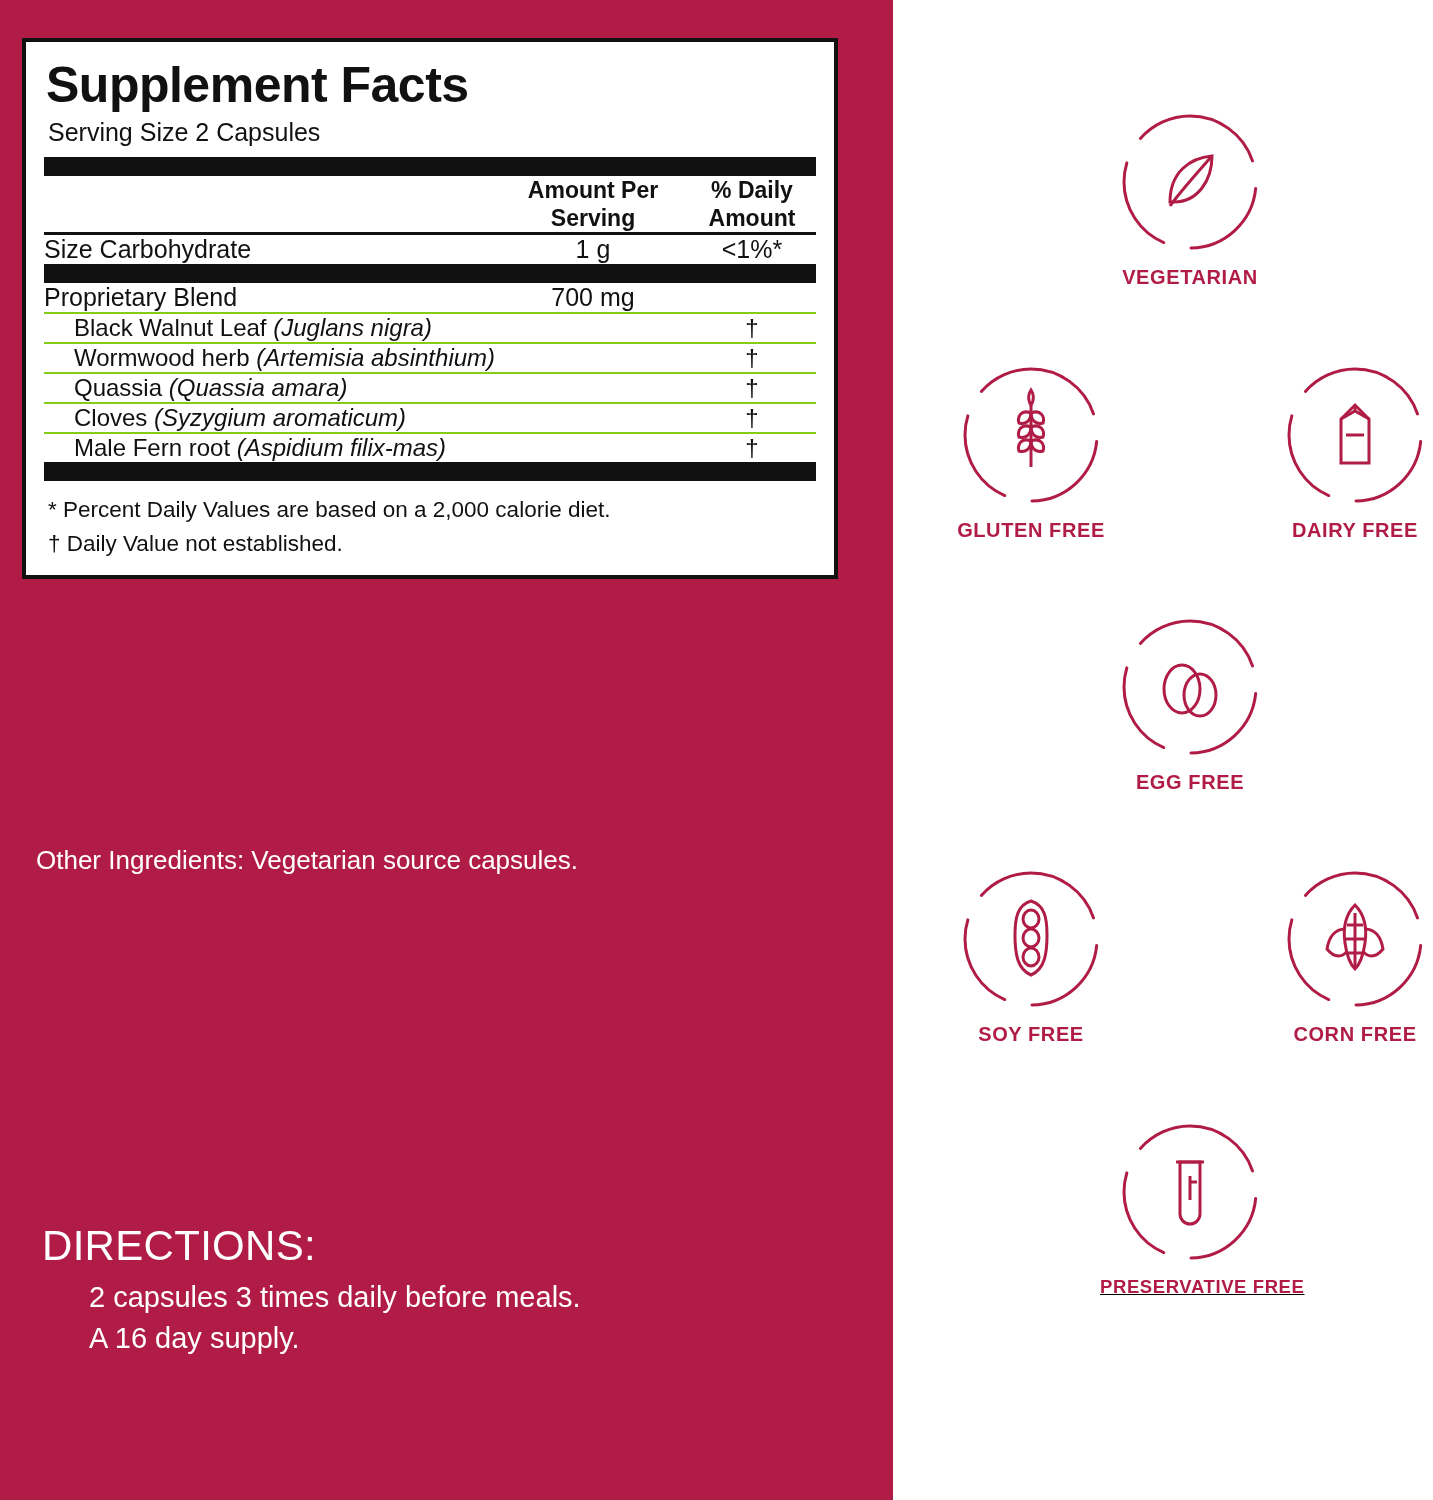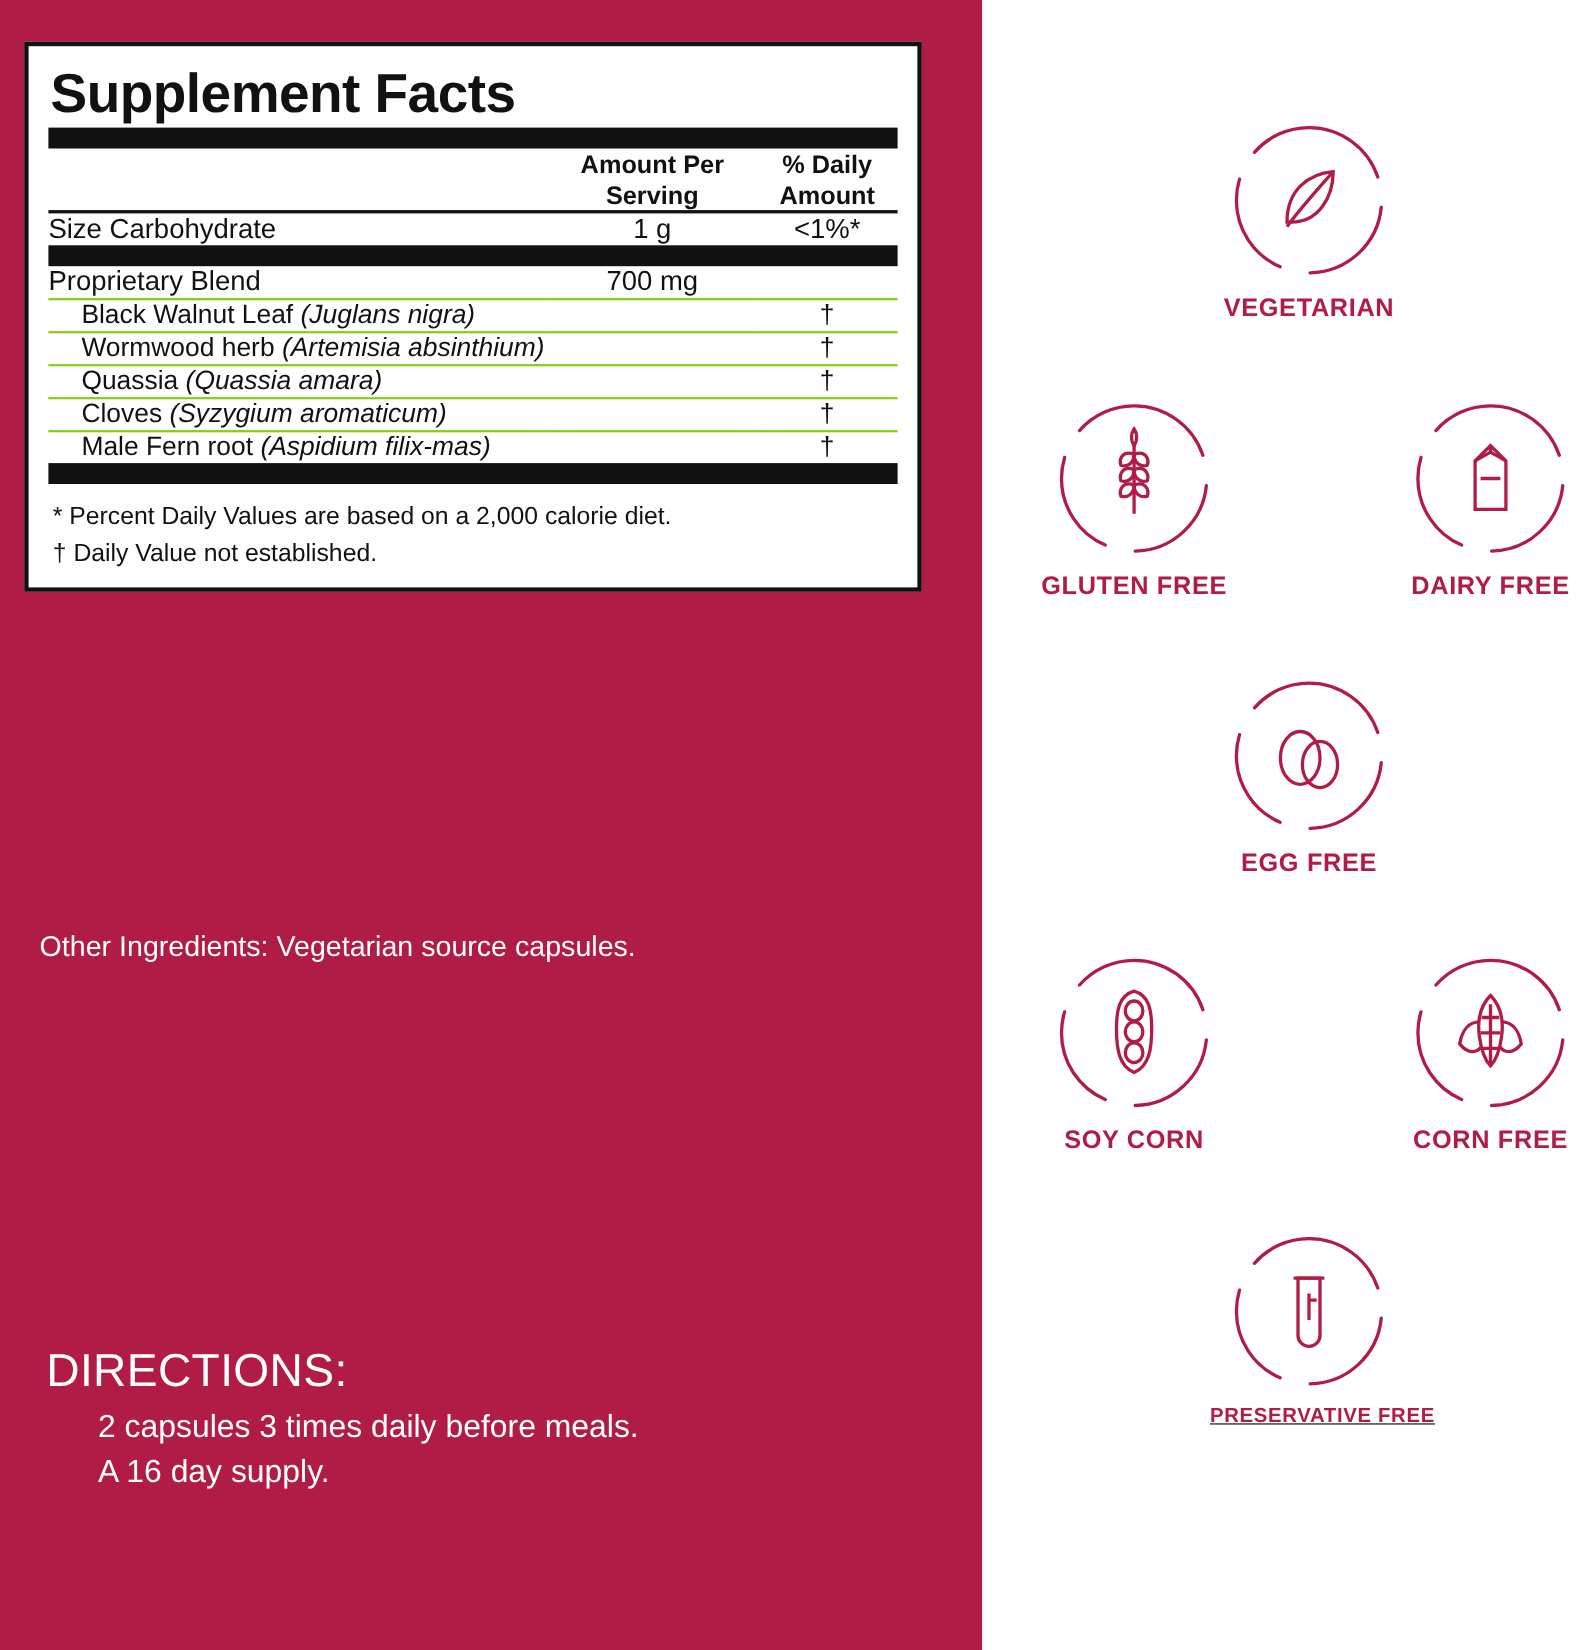--- a/index.html
+++ b/index.html
@@ -147,36 +147,37 @@
   }
   .badge .circle-wrap {
     width: 144px;
     height: 144px;
     margin: 0 auto;
     position: relative;
   }
   .badge svg { display: block; }
   .badge-label {
     margin-top: 12px;
-    font-size: 23px;
+    font-size: 20px;
     font-weight: bold;
     color: #b01c46;
     letter-spacing: 0.6px;
     white-space: nowrap;
   }
   .badge-label.small { font-size: 18.5px; }
 </style>
 </head>
 <body>
 
 <div class="left-panel"></div>
 
 <div class="facts-box">
 
   <div class="facts-title">Supplement Facts</div>
+  <div class="serving-size">Serving Size 2 Capsules</div>
 
   <div class="bar-thick"></div>
 
   <table class="facts">
     <tbody>
         <tr class="hdr-row">
       <th></th>
       <th class="col-amount">
         <span>Amount Per</span><br>
         <span>Serving</span>
@@ -331,21 +332,21 @@
   <div class="badge" style="left:48px; top:867px;">
     <div class="circle-wrap">
       <svg width="144" height="144" viewBox="0 0 144 144" fill="none" stroke="#b01c46" stroke-width="3">
         <path d="M72 6 A66 66 0 0 1 138 72 A66 66 0 0 1 72 138 A66 66 0 0 1 6 72 A66 66 0 0 1 72 6" stroke-dasharray="96 28" stroke-dashoffset="14" stroke-linecap="round"></path>
         <path d="M72 34 C58 38 56 52 56 68 C56 86 58 102 72 108 C86 102 88 86 88 68 C88 52 86 38 72 34 Z"></path>
         <ellipse cx="72" cy="52" rx="8" ry="9"></ellipse>
         <ellipse cx="72" cy="71" rx="8" ry="9"></ellipse>
         <ellipse cx="72" cy="90" rx="8" ry="9"></ellipse>
       </svg>
     </div>
-    <div class="badge-label">SOY CORN</div>
+    <div class="badge-label">SOY FREE</div>
   </div>
 
   <div class="badge" style="left:372px; top:867px;">
     <div class="circle-wrap">
       <svg width="144" height="144" viewBox="0 0 144 144" fill="none" stroke="#b01c46" stroke-width="3">
         <path d="M72 6 A66 66 0 0 1 138 72 A66 66 0 0 1 72 138 A66 66 0 0 1 6 72 A66 66 0 0 1 72 6" stroke-dasharray="96 28" stroke-dashoffset="14" stroke-linecap="round"></path>
         <path d="M72 38 C62 48 60 62 62 76 C64 90 68 98 72 102 C76 98 80 90 82 76 C84 62 82 48 72 38 Z"></path>
         <path d="M62 62 C52 62 46 70 44 82 C52 92 60 90 64 84"></path>
         <path d="M82 62 C92 62 98 70 100 82 C92 92 84 90 80 84"></path>
         <line x1="72" y1="46" x2="72" y2="100"></line>

